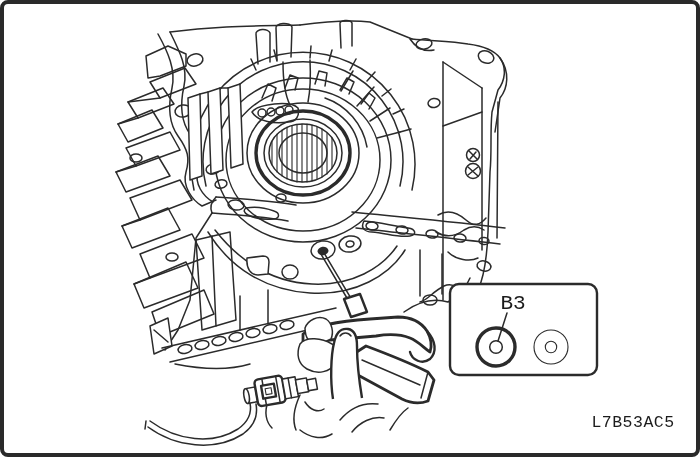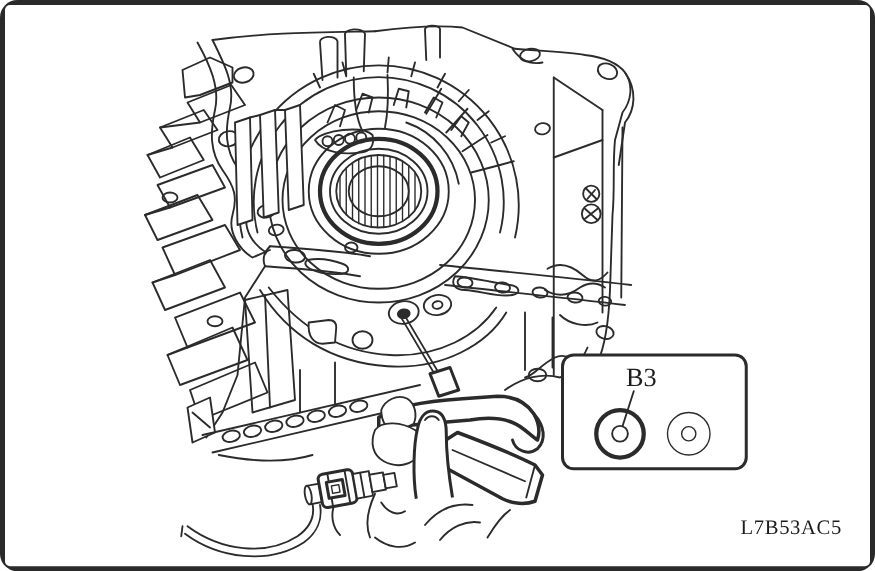--- a/index.html
+++ b/index.html
@@ -1,17 +1,17 @@
 <!DOCTYPE html>
 <html><head>
 <meta charset="utf-8">
 <style>
   html,body{margin:0;padding:0;background:#ffffff;}
   .stage{position:relative;width:700px;height:457px;background:#ffffff;overflow:hidden;
-         font-family:Liberation Serif, serif;border-radius:14px;}
+         font-family:Liberation Mono, monospace;}
   svg{display:block;}
   
   .s{fill:none;stroke:#2b2b2b;stroke-width:1.5;stroke-linecap:round;stroke-linejoin:round;}
   .sthin{fill:none;stroke:#2b2b2b;stroke-width:1.1;stroke-linecap:round;stroke-linejoin:round;}
   .s2{fill:none;stroke:#2b2b2b;stroke-width:2.4;stroke-linecap:round;stroke-linejoin:round;}
   .s3{fill:none;stroke:#2b2b2b;stroke-width:3.4;stroke-linecap:round;stroke-linejoin:round;}
   .w{fill:#ffffff;stroke:#2b2b2b;stroke-width:1.5;stroke-linejoin:round;}
   .w2{fill:#ffffff;stroke:#2b2b2b;stroke-width:2.4;stroke-linejoin:round;}
   .w3{fill:#ffffff;stroke:#2b2b2b;stroke-width:2.8;stroke-linejoin:round;}
   .dk{fill:#2b2b2b;stroke:none;}

